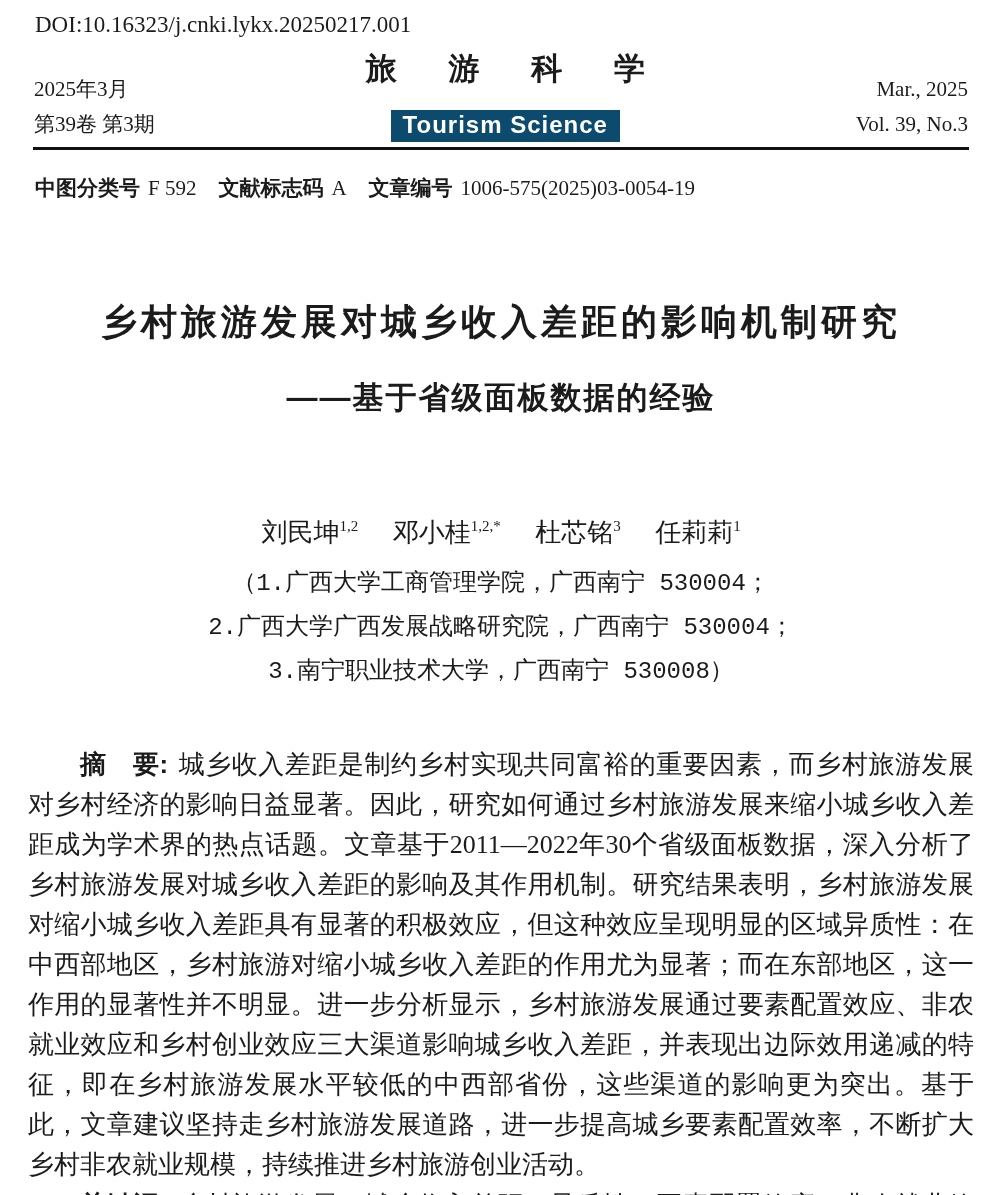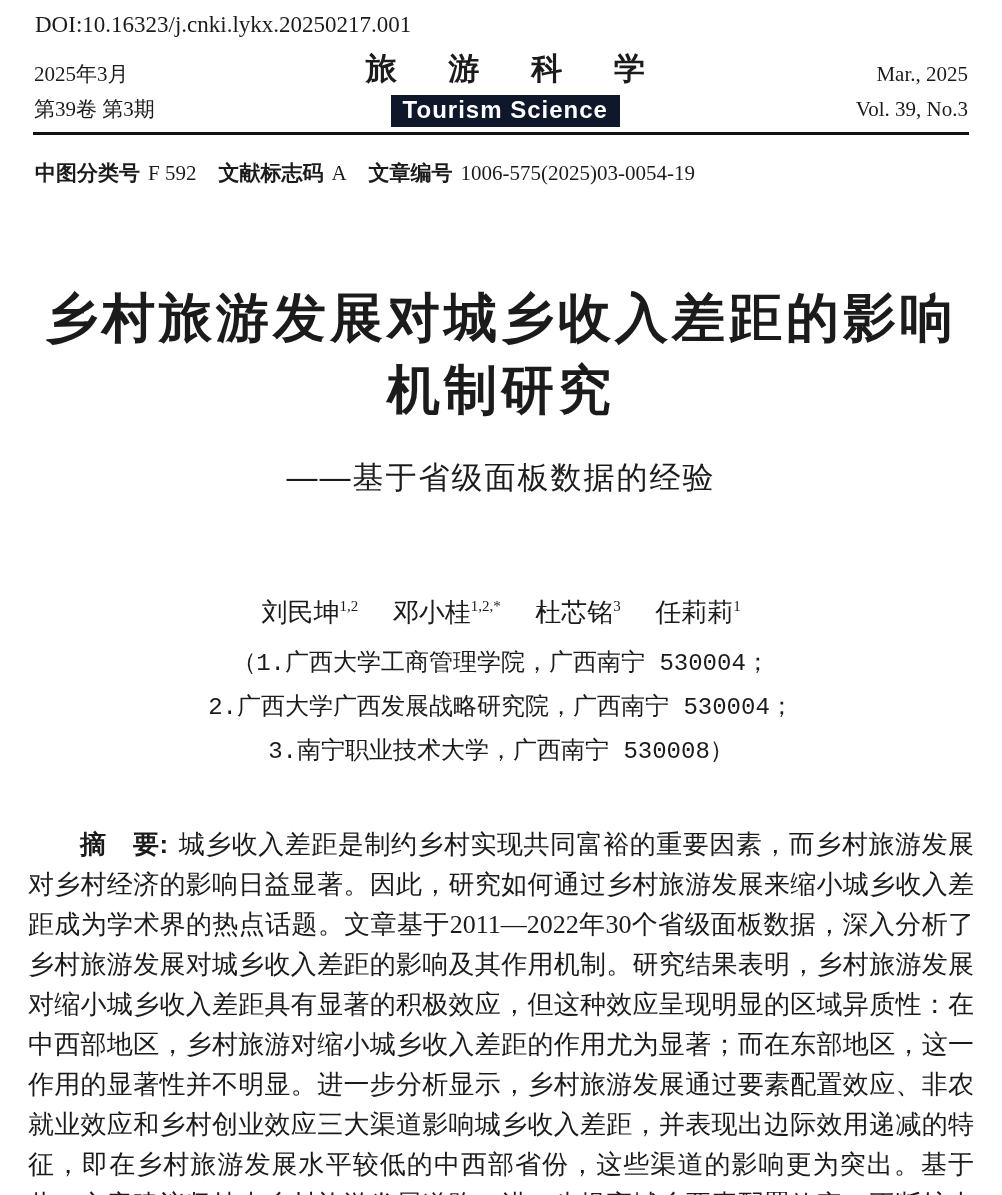--- a/index.html
+++ b/index.html
@@ -37,22 +37,22 @@
   }
   .journal-cn {
     font-size: 31px;
     font-weight: bold;
     letter-spacing: 22px;
     margin-right: -22px; 
     font-family: Liberation Serif, serif;
   }
   .journal-en {
     display: inline-block;
-    margin-top: 5px;
-    background: #0f172a;
+    margin-top: 20px;
+    background: #0c4a6e;
     color: #ffffff;
     font-family: "Liberation Sans", "DejaVu Sans", sans-serif;
     font-weight: bold;
     font-size: 24px;
     padding: 1px 12px 3px 12px;
     letter-spacing: 1px;
   }
   .rule {
     height: 3px;
     background: #111111;
@@ -70,28 +70,28 @@
   .meta-value {
     font-family: "Liberation Serif", "DejaVu Serif", serif;
     margin-left: 8px;
   }
   .meta-gap { display: inline-block; width: 22px; }
   .title {
     margin: 96px 30px 0 30px;
     text-align: center;
     font-family: "Liberation Sans", "DejaVu Sans", sans-serif;
     font-weight: bold;
-    font-size: 53px;
+    font-size: 36px;
     letter-spacing: 4px;
   }
   .subtitle {
     margin: 30px 30px 0 30px;
     text-align: center;
     font-family: "Liberation Sans", "DejaVu Sans", sans-serif;
-    font-weight: normal;
+    font-weight: bold;
     font-size: 31px;
     letter-spacing: 2px;
   }
   .authors {
     margin-top: 96px;
     text-align: center;
     font-size: 26px;
     font-family: "Liberation Serif", "DejaVu Serif", serif;
   }
   .author { margin: 0 14px; }

